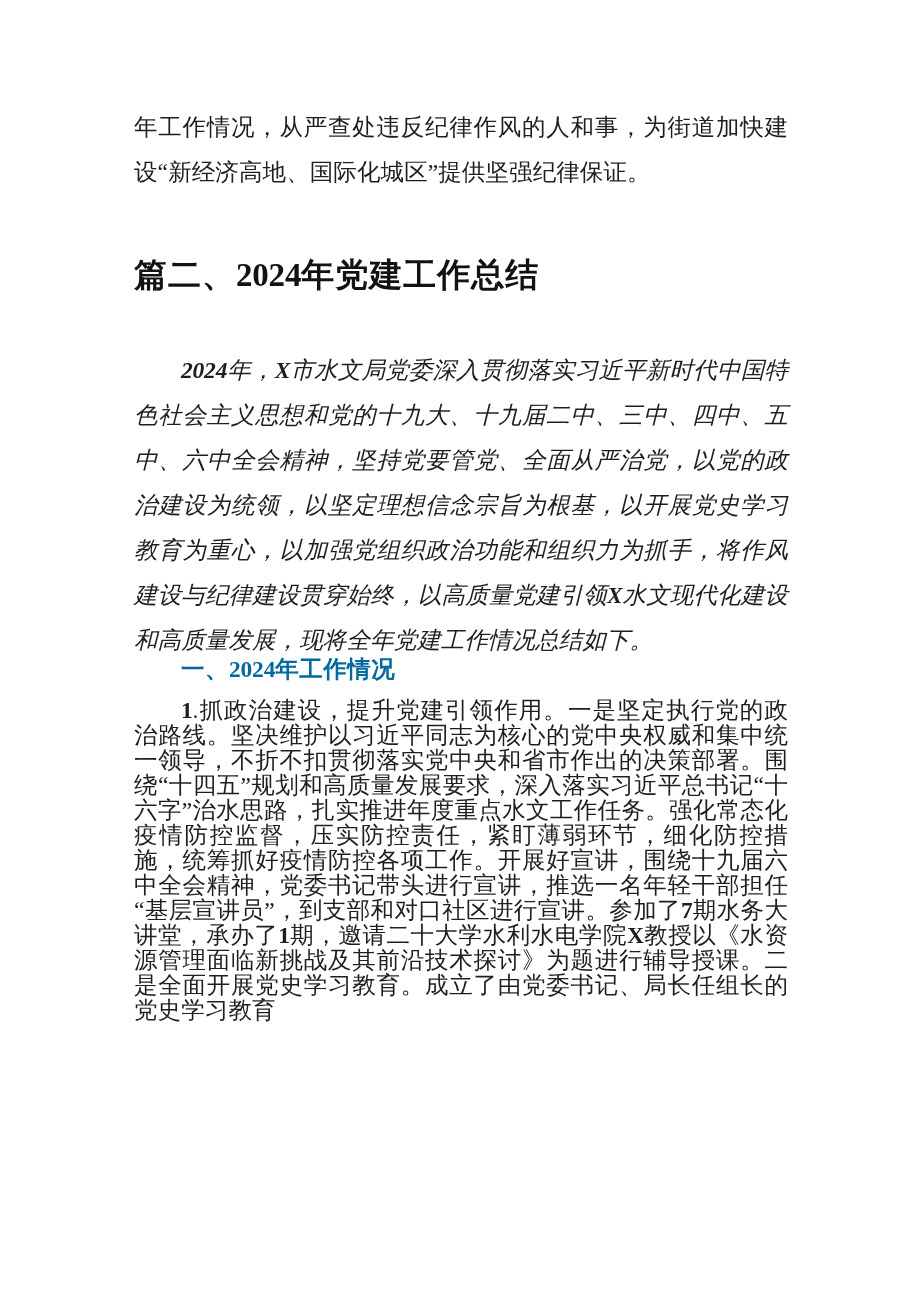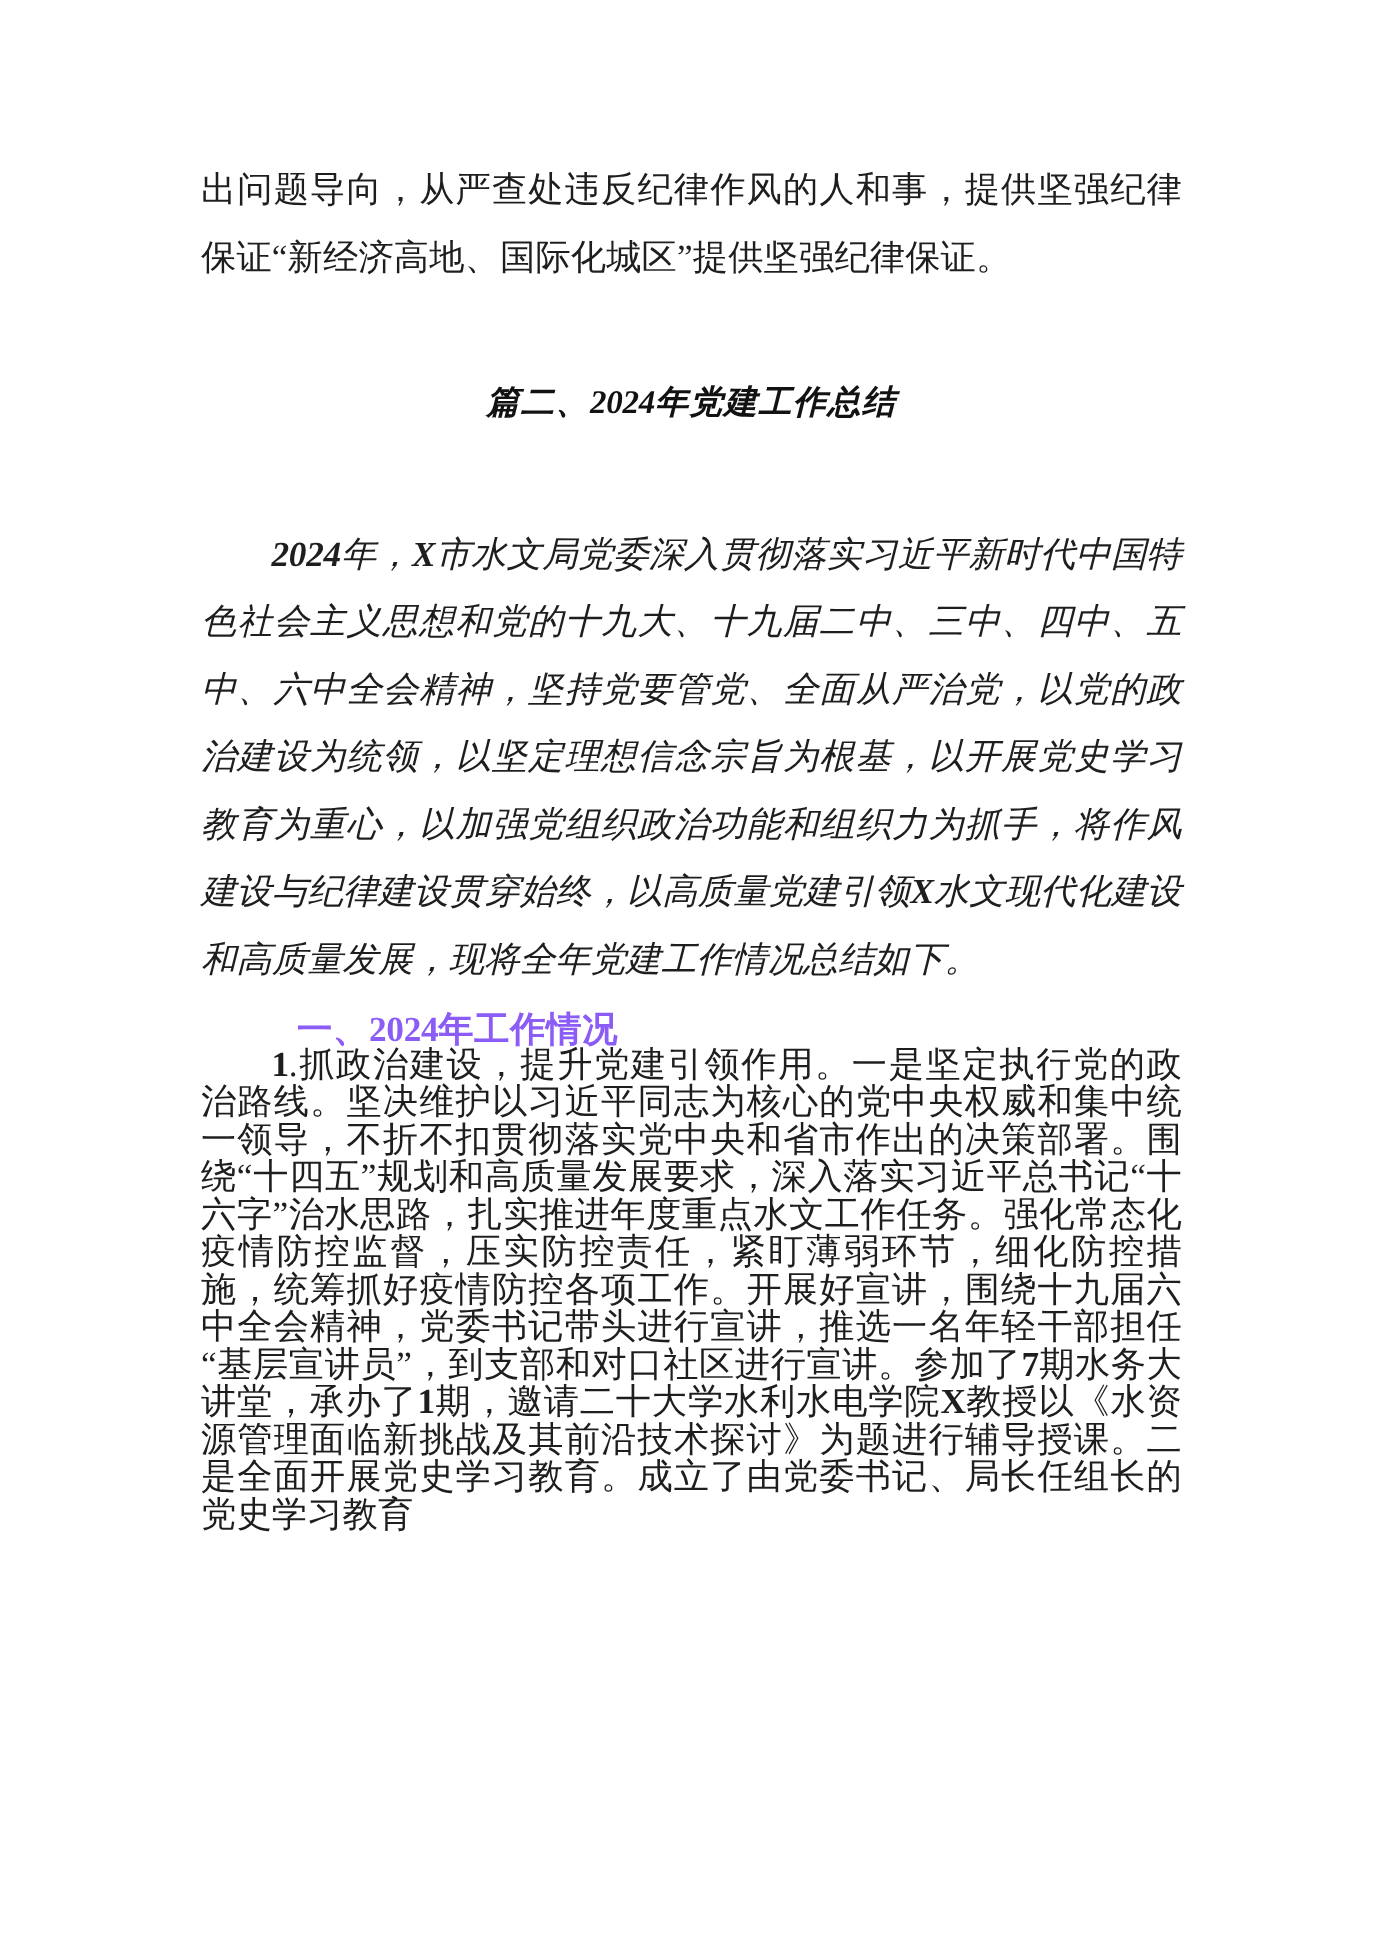--- a/index.html
+++ b/index.html
@@ -48,52 +48,50 @@
 
   
   .num {
     font-family: "Liberation Serif", "DejaVu Serif", serif;
     font-weight: 700;
     letter-spacing: -0.2px;
   }
 
   
   .doc-heading {
-    font-size: 22px;
+    font-size: 33px;
     font-weight: 700;
-    text-align: center;
     letter-spacing: 1px;
     margin: 0;
     color: #121212;
-    font-style: italic;
   }
   .sub-heading {
     font-size: 23.5px;
     font-weight: 700;
-    margin: 17px;
+    margin: 0;
     text-indent: 2em;
     letter-spacing: 0.5px;
-    color: #8b5cf6;
+    color: #0369a1;
   }
 
   
   .block-tail   { position: absolute; top: 105px;  left: 0; width: 654px; }
   .block-h1     { position: absolute; top: 253px;  left: 0; width: 654px; }
   .block-intro  { position: absolute; top: 348px;  left: 0; width: 654px; font-style: italic; }
   .block-h2     { position: absolute; top: 653px;  left: 0; width: 654px; }
   .block-body   { position: absolute; top: 698px;  left: 0; width: 654px; }
 </style>
 </head>
 <body>
 
 <div class="page">
   <div class="content">
 
     <div class="block-tail">
-      <p class="para">出问题导向，从严查处违反纪律作风的人和事，提供坚强纪律保证“新经济高地、国际化城区”提供坚强纪律保证。</p>
+      <p class="para">年工作情况，从严查处违反纪律作风的人和事，为街道加快建设“新经济高地、国际化城区”提供坚强纪律保证。</p>
     </div>
 
     <div class="block-h1">
       <h1 class="doc-heading">篇二、<span class="num">2024</span>年党建工作总结</h1>
     </div>
 
     <div class="block-intro">
       <p class="para indent2"><span class="num">2024</span>年，<span class="num">X</span>市水文局党委深入贯彻落实习近平新时代中国特色社会主义思想和党的十九大、十九届二中、三中、四中、五中、六中全会精神，坚持党要管党、全面从严治党，以党的政治建设为统领，以坚定理想信念宗旨为根基，以开展党史学习教育为重心，以加强党组织政治功能和组织力为抓手，将作风建设与纪律建设贯穿始终，以高质量党建引领<span class="num">X</span>水文现代化建设和高质量发展，现将全年党建工作情况总结如下。</p>
     </div>
 

